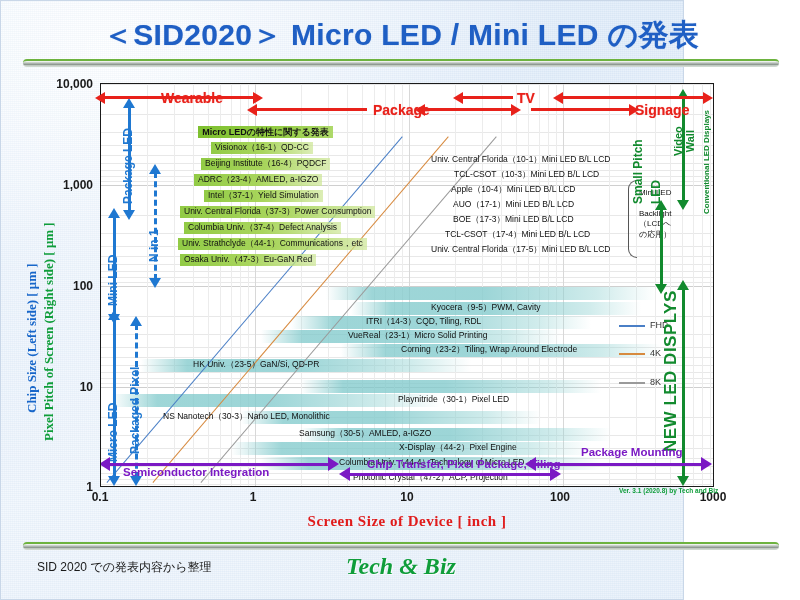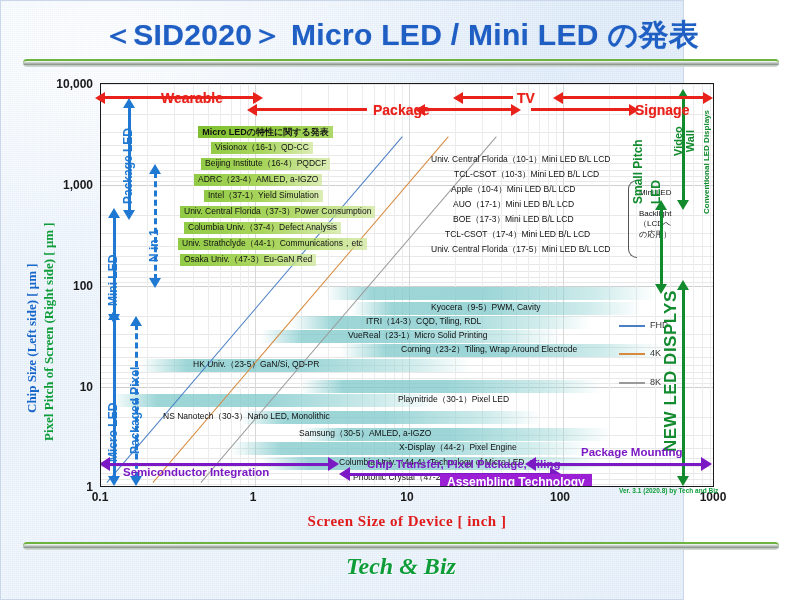--- a/index.html
+++ b/index.html
@@ -431,21 +431,20 @@
     <div class="phead l" style="left:238px; top:383px;"></div>
     <div class="pline" style="left:249px; top:389px; width:200px;"></div>
     <div class="phead r" style="left:449px; top:383px;"></div>
     <div class="plbl" style="left:266px; top:374px;">Chip Transfer, Pixel Package, Tiling</div>
 
     <div class="phead l" style="left:424px; top:373px;"></div>
     <div class="pline" style="left:435px; top:379px; width:172px;"></div>
     <div class="phead r" style="left:600px; top:373px;"></div>
     <div class="plbl" style="left:480px; top:362px;">Package Mounting</div>
 
-    <div id="assembling" style="left:339px; top:390px;">Assembling Technology</div>
   </div>
 
   <div class="redlbl" style="left:160px; top:89px;">Wearable</div>
   <div class="redlbl" style="left:372px; top:101px;">Package</div>
   <div class="redlbl" style="left:516px; top:89px;">TV</div>
   <div class="redlbl" style="left:634px; top:101px;">Signage</div>
 
   <div class="ahead l" style="left:94px; top:91px;"></div>
   <div class="arrowline" style="left:104px; top:95px; width:148px;"></div>
   <div class="ahead r" style="left:252px; top:91px;"></div>
@@ -459,14 +458,15 @@
   <div class="ahead l" style="left:246px; top:103px;"></div>
   <div class="arrowline" style="left:256px; top:107px; width:110px;"></div>
   <div class="arrowline" style="left:424px; top:107px; width:86px;"></div>
   <div class="ahead l" style="left:414px; top:103px;"></div>
   <div class="ahead r" style="left:510px; top:103px;"></div>
 
   <div class="arrowline" style="left:530px; top:107px; width:98px;"></div>
   <div class="ahead r" style="left:628px; top:103px;"></div>
 
   <div id="rule-bot" class="rule"></div>
+  <div id="foot-left">SID 2020 での発表内容から整理</div>
   <div id="foot-brand">Tech &amp; Biz</div>
 </div>
 
 </body></html>

